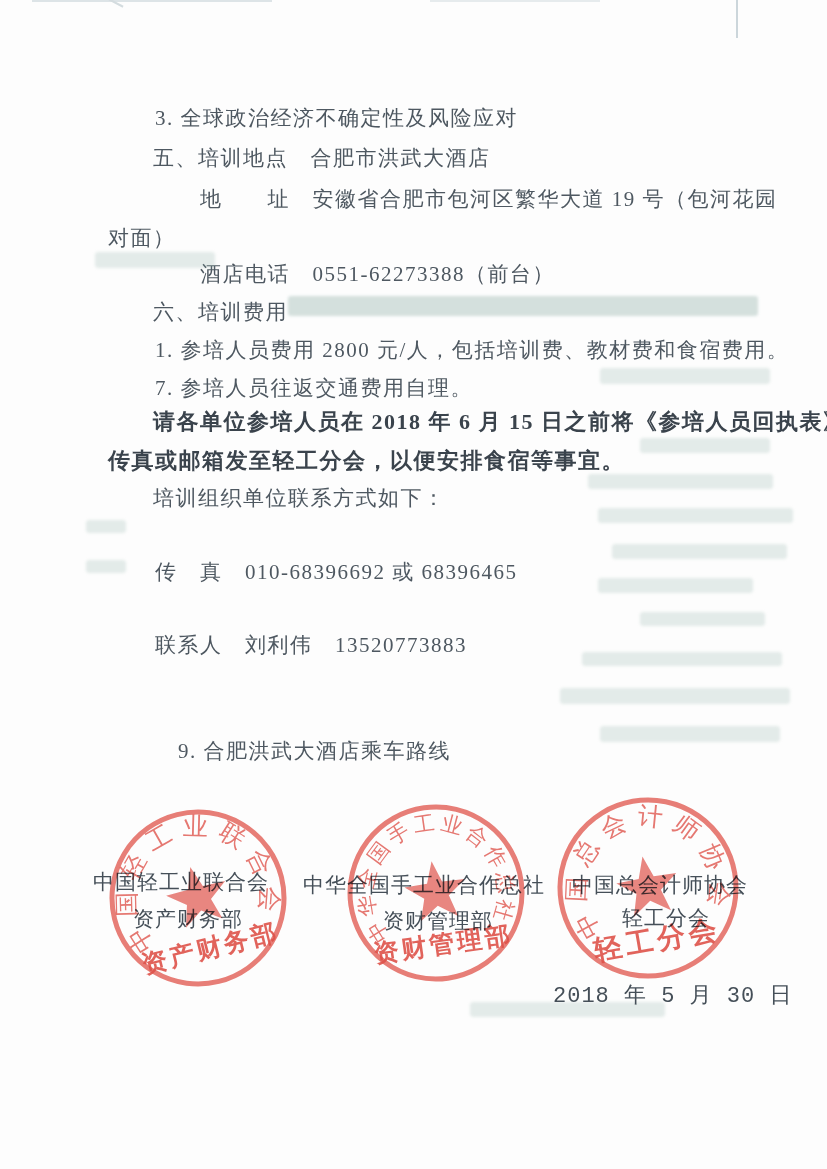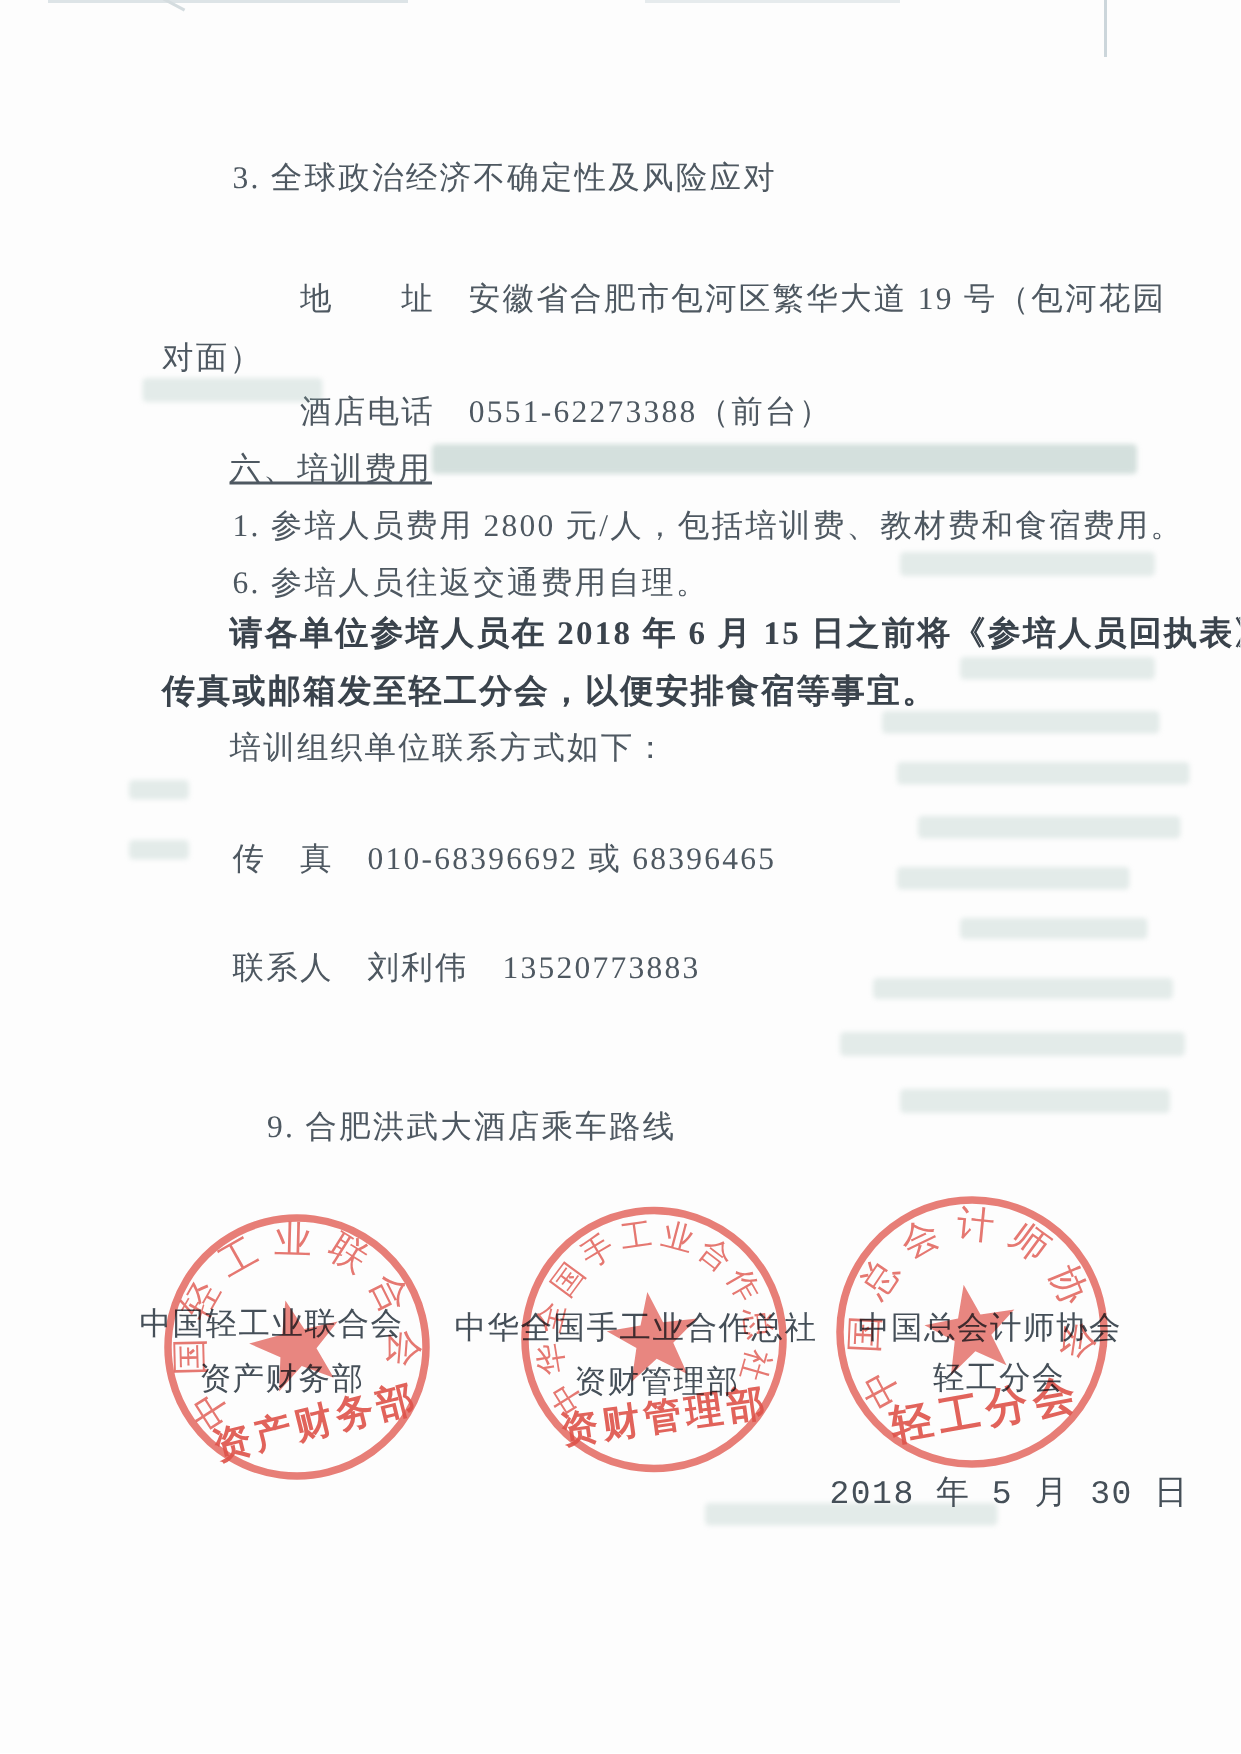--- a/index.html
+++ b/index.html
@@ -78,26 +78,27 @@
   <div class="ghost" style="left:598px;top:578px;width:155px;height:15px;"></div>
   <div class="ghost" style="left:640px;top:612px;width:125px;height:14px;"></div>
   <div class="ghost" style="left:582px;top:652px;width:200px;height:14px;"></div>
   <div class="ghost" style="left:560px;top:688px;width:230px;height:16px;"></div>
   <div class="ghost" style="left:600px;top:726px;width:180px;height:16px;"></div>
   <div class="ghost" style="left:470px;top:1002px;width:195px;height:15px;"></div>
   <div class="ghost" style="left:86px;top:520px;width:40px;height:13px;"></div>
   <div class="ghost" style="left:86px;top:560px;width:40px;height:13px;"></div>
 
   <div class="line" style="left:155px;top:103px;">3. 全球政治经济不确定性及风险应对</div>
+  <div class="line" style="left:153px;top:143px;">五、培训地点　合肥市洪武大酒店</div>
   <div class="line" style="left:200px;top:184px;">地　　址　安徽省合肥市包河区繁华大道 19 号（包河花园</div>
   <div class="line" style="left:108px;top:223px;">对面）</div>
   <div class="line" style="left:200px;top:259px;">酒店电话　0551-62273388（前台）</div>
-  <div class="line" style="left:153px;top:297px;text-decoration:underline;">六、培训费用</div>
+  <div class="line" style="left:153px;top:297px;">六、培训费用</div>
   <div class="line" style="left:155px;top:335px;">1. 参培人员费用 2800 元/人，包括培训费、教材费和食宿费用。</div>
-  <div class="line" style="left:155px;top:373px;">6. 参培人员往返交通费用自理。</div>
+  <div class="line" style="left:155px;top:373px;">7. 参培人员往返交通费用自理。</div>
   <div class="line bold" style="left:153px;top:407px;">请各单位参培人员在 2018 年 6 月 15 日之前将《参培人员回执表》</div>
   <div class="line" style="left:153px;top:483px;">培训组织单位联系方式如下：</div>
   <div class="line bold" style="left:108px;top:446px;">传真或邮箱发至轻工分会，以便安排食宿等事宜。</div>
   <div class="line" style="left:155px;top:557px;">传　真　010-68396692 或 68396465</div>
   <div class="line" style="left:155px;top:630px;">联系人　刘利伟　13520773883</div>
   <div class="line" style="left:178px;top:736px;">9. 合肥洪武大酒店乘车路线</div>
 
   <div class="sig-line" style="left:93px;top:868px;">中国轻工业联合会</div>
   <div class="sig-line" style="left:133px;top:905px;">资产财务部</div>
   <div class="sig-line" style="left:303px;top:871px;">中华全国手工业合作总社</div>

